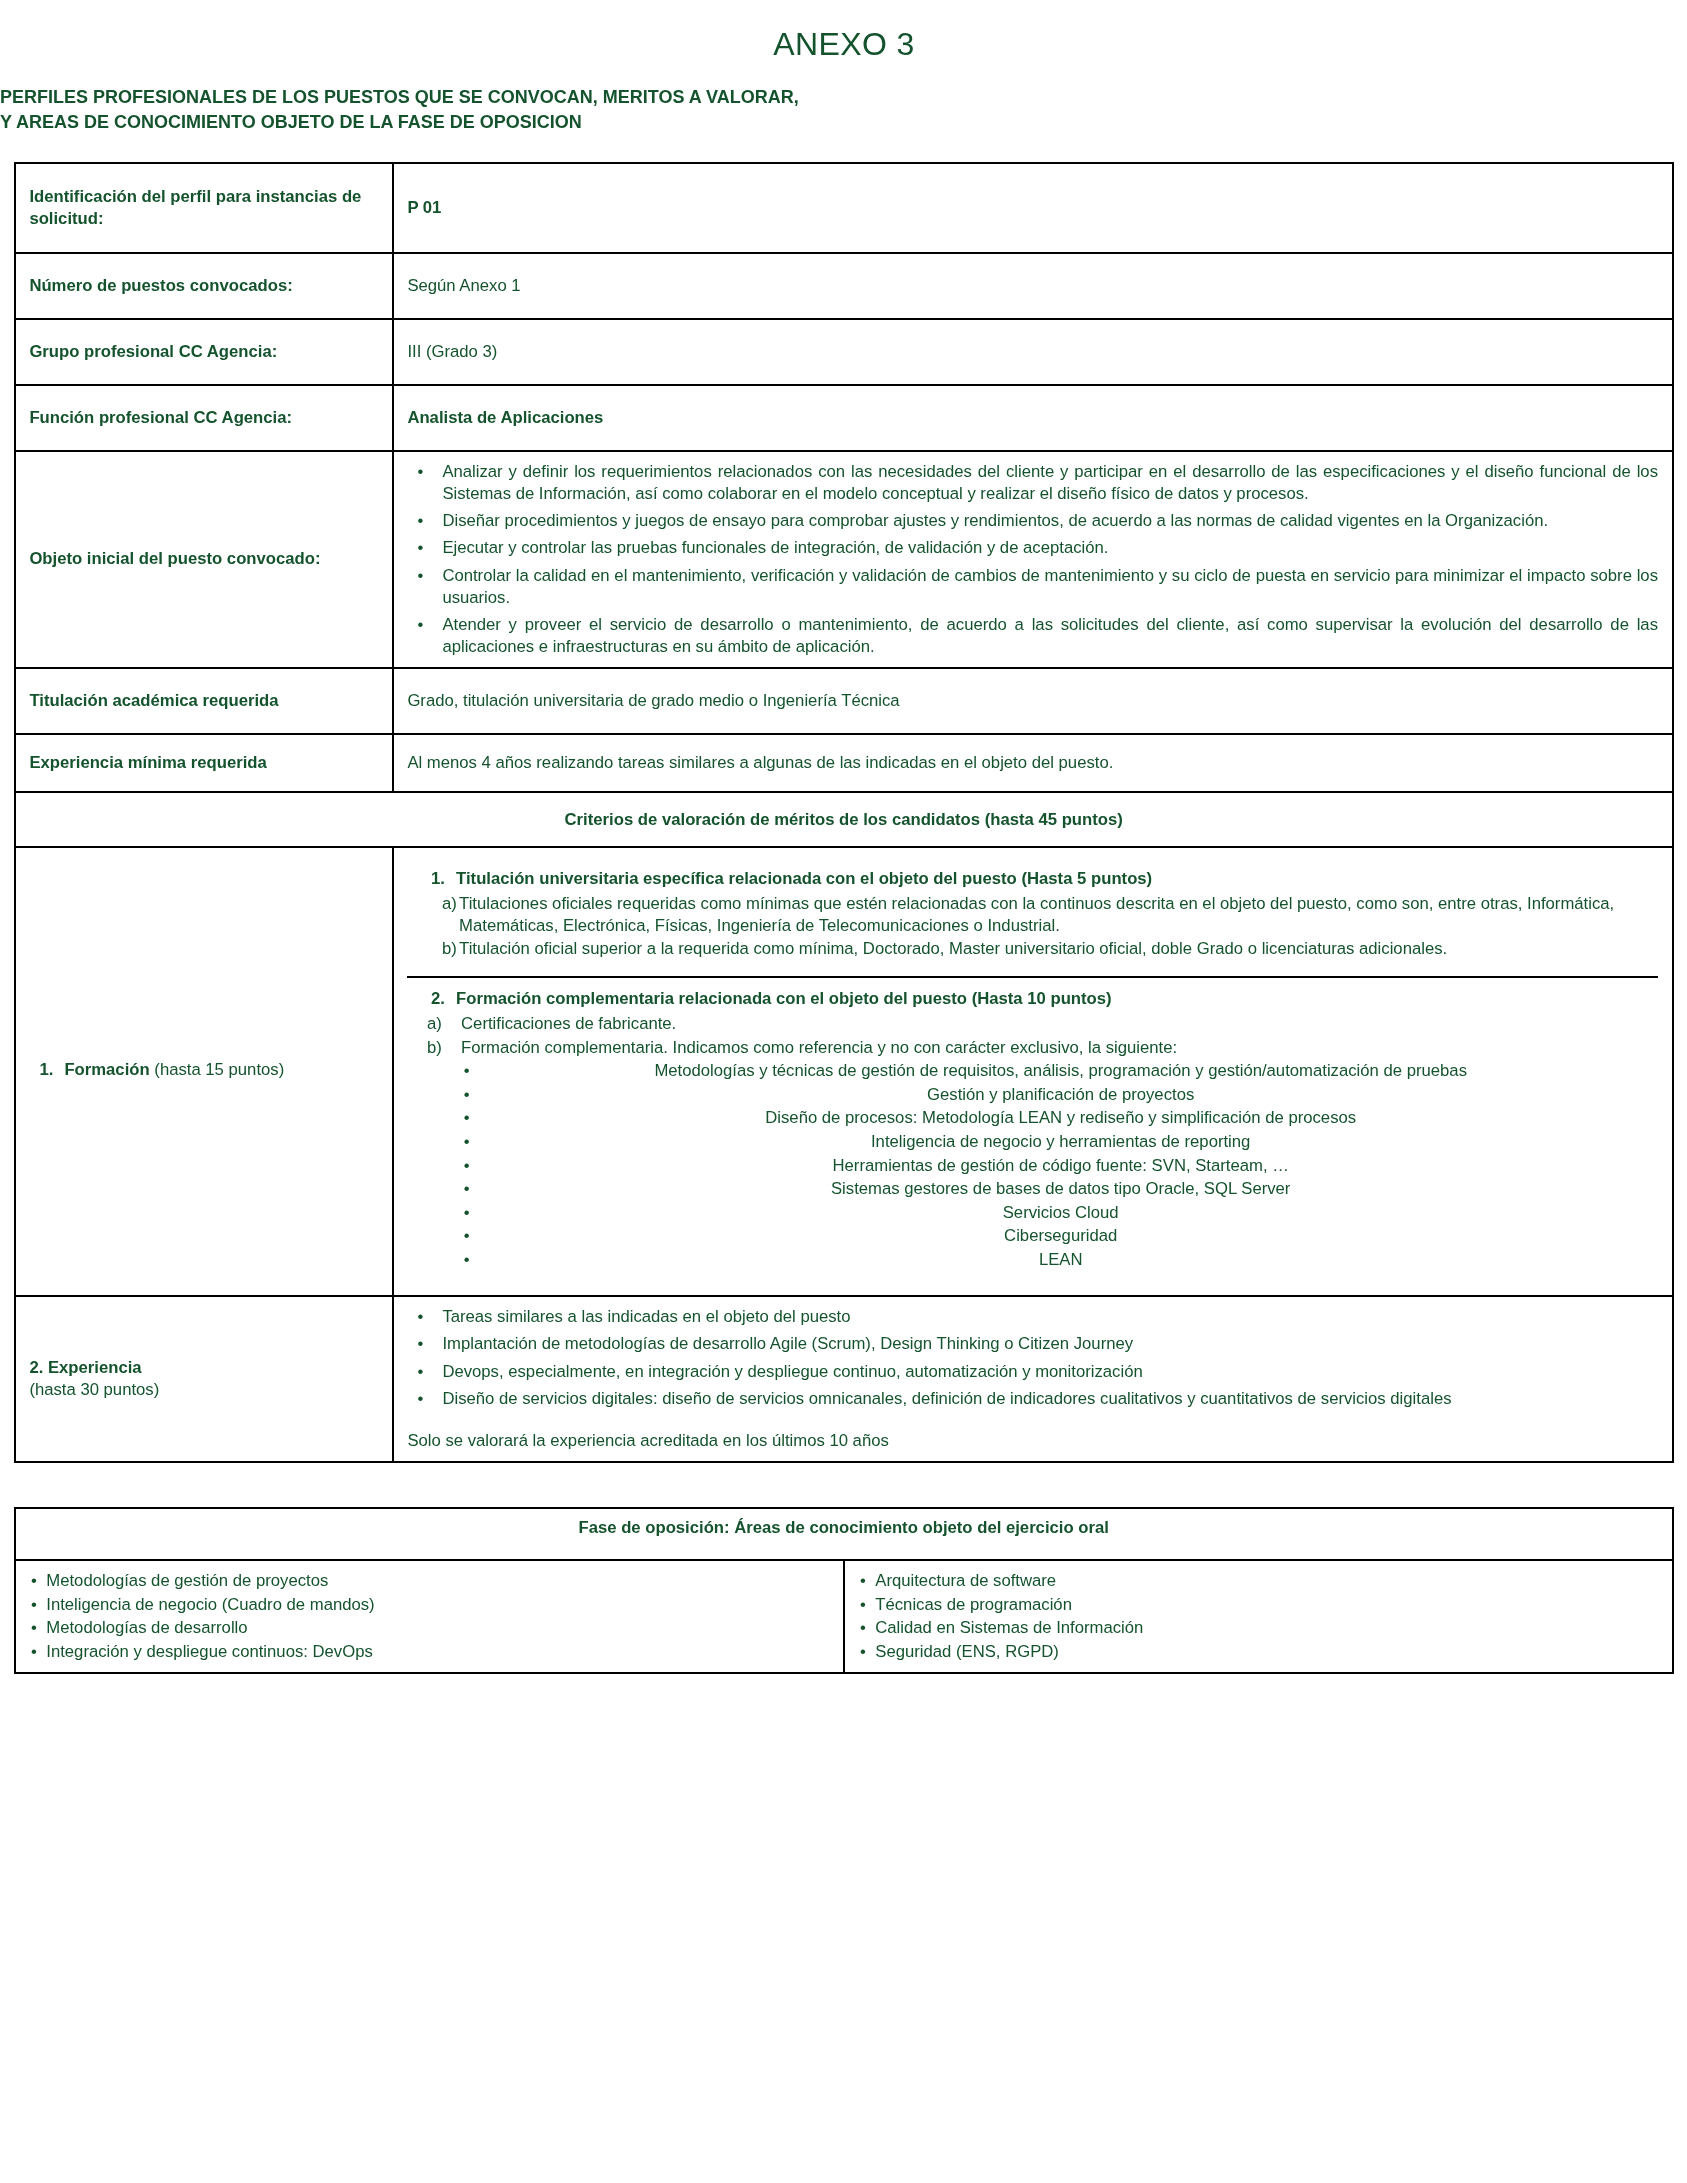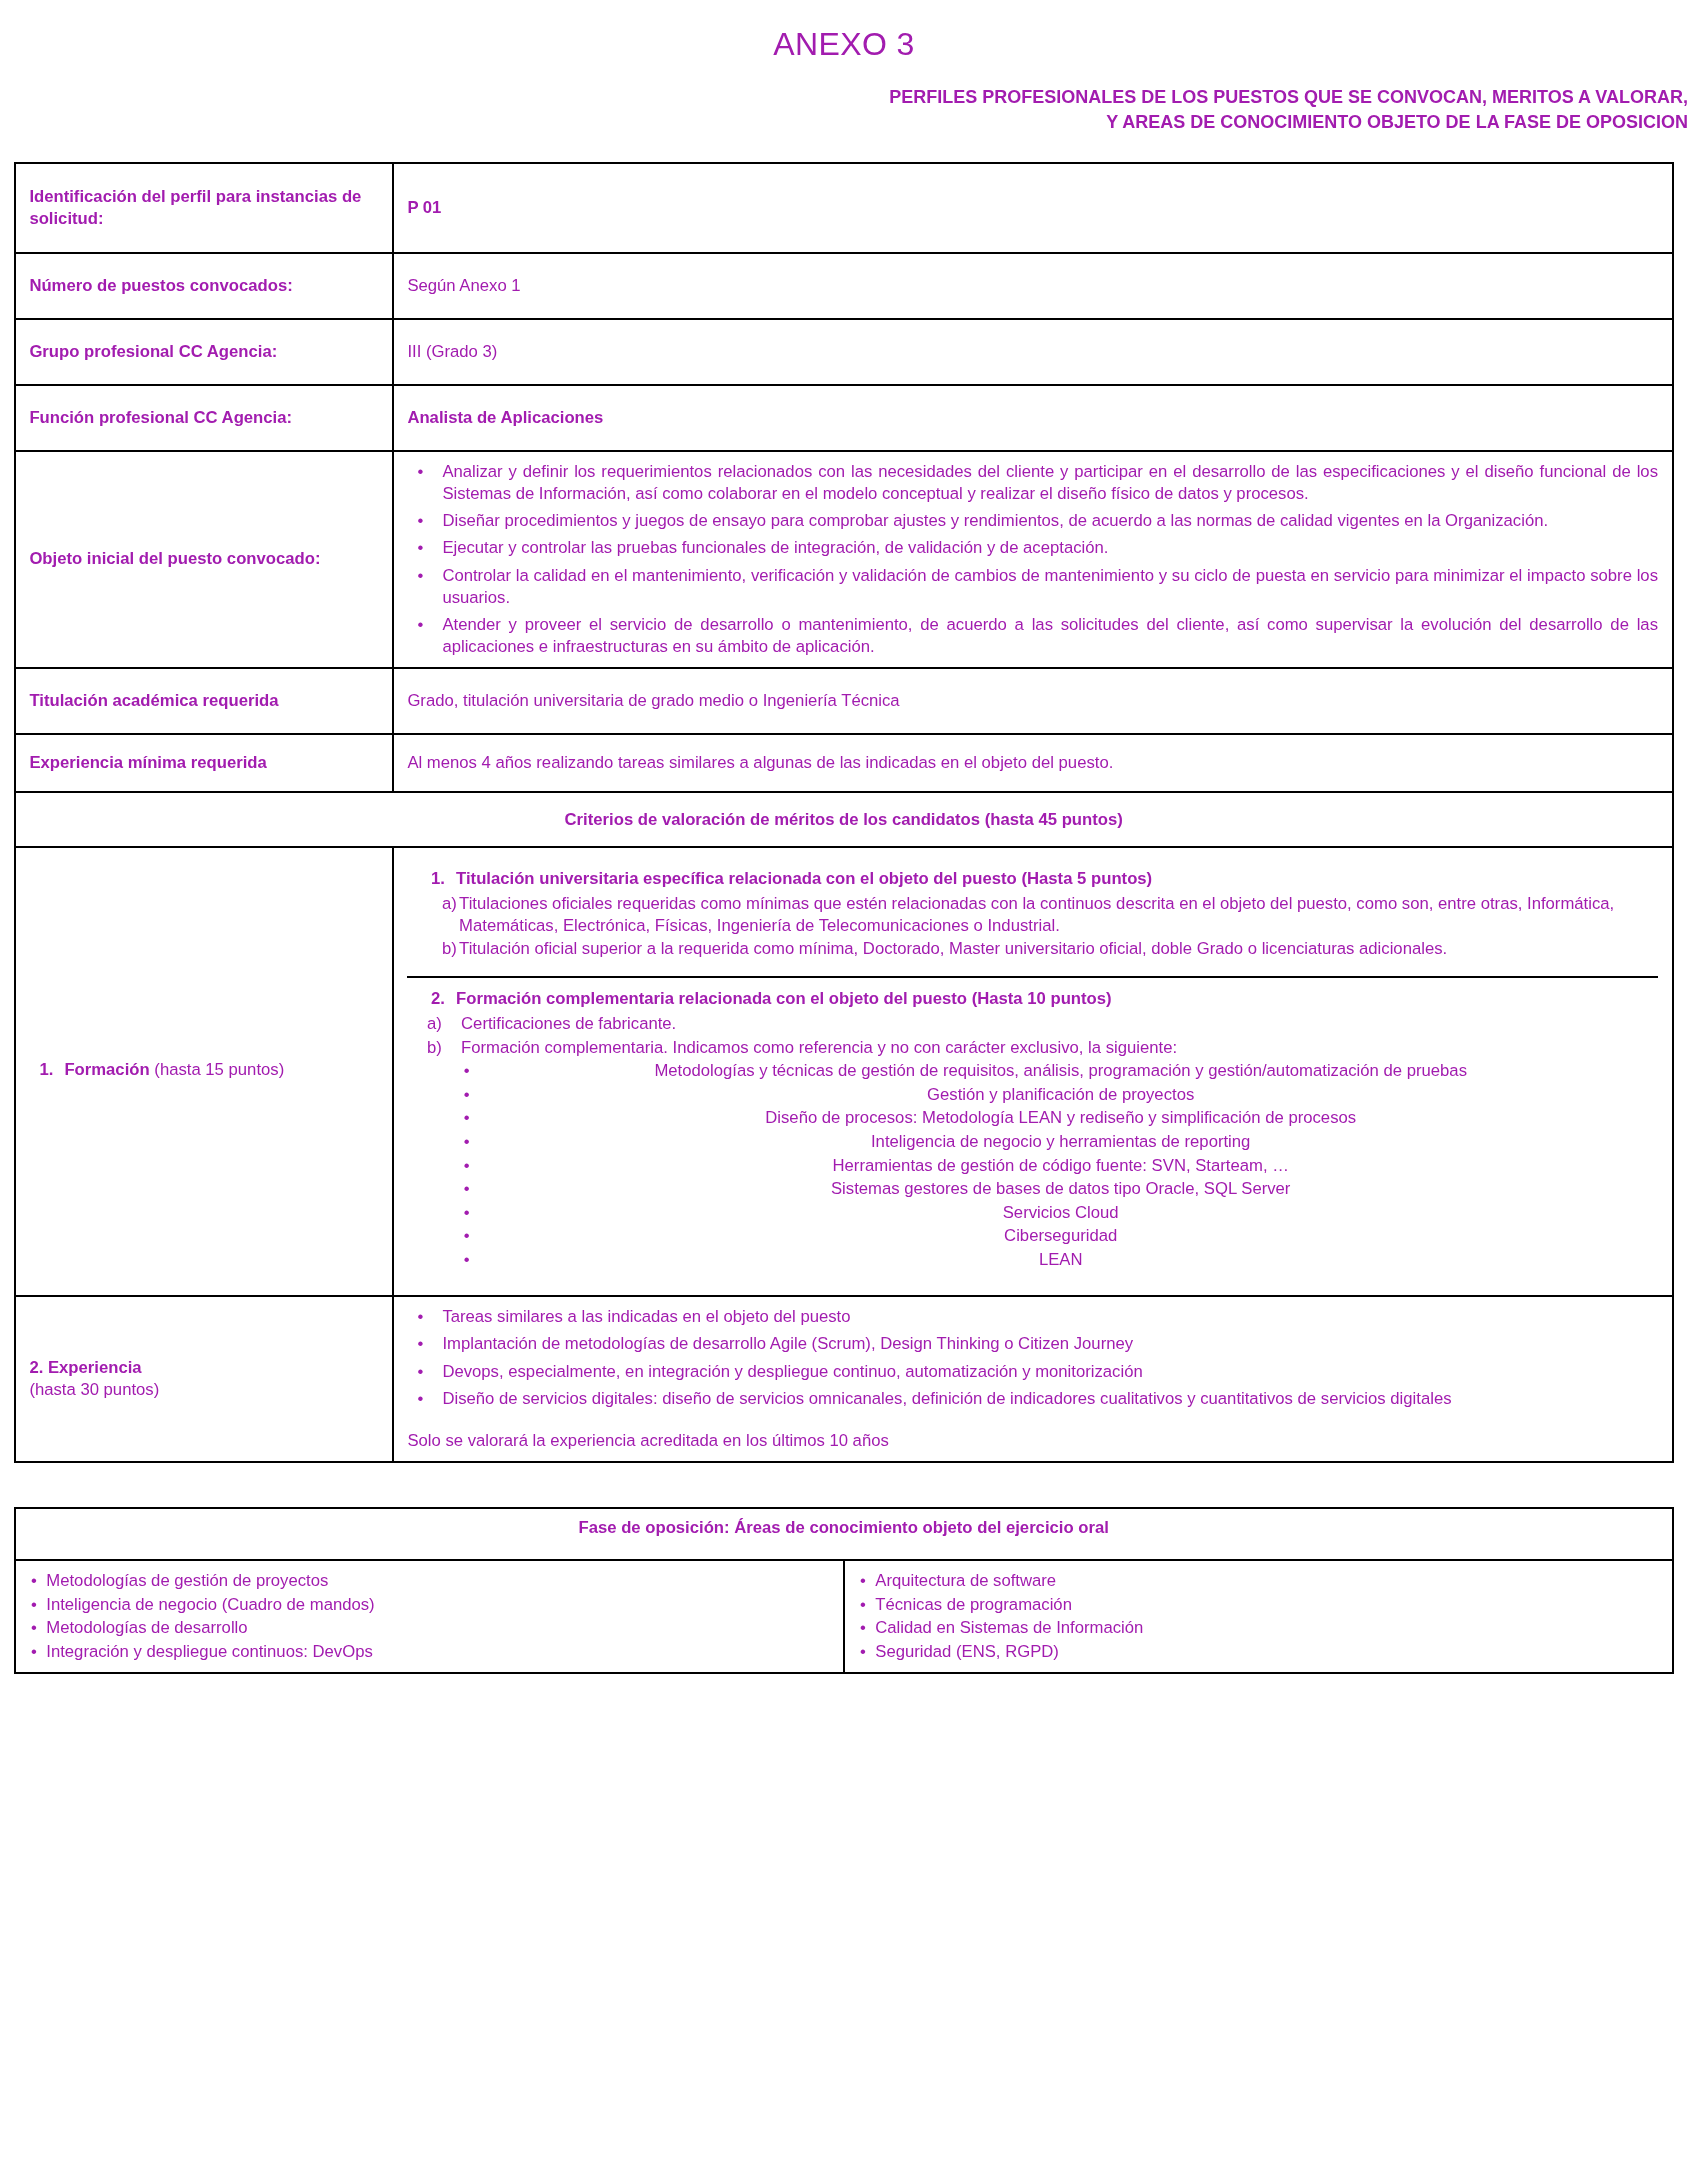--- a/index.html
+++ b/index.html
@@ -1,37 +1,37 @@
 <!DOCTYPE html>
 <html style="font-size:12px"><head>
 <meta charset="utf-8">
 <style>
   html, body { margin: 0; padding: 0; background: #ffffff; }
   .page {
     position: relative;
     width: 1688px;
     height: 2013px;
     background: #ffffff;
-    color: #a21caf;
+    color: #14532d;
     font-family: "Liberation Sans", "DejaVu Sans", sans-serif;
     font-size: 16.7px;
     line-height: 1.32;
     overflow: hidden;
   }
   .title {
     margin: 0;
     padding-top: 23px;
     text-align: center;
     font-size: 32px;
     font-weight: 400;
     letter-spacing: 0.4px;
   }
   .subtitle {
     margin-top: 20px;
-    text-align: right;
+    text-align: left;
     font-size: 18px;
     font-weight: 700;
     line-height: 1.4;
   }
   table.doc {
     width: 1660px;
     margin: 26px 13.7px 0 13.7px;
     border-collapse: collapse;
     table-layout: fixed;
   }

